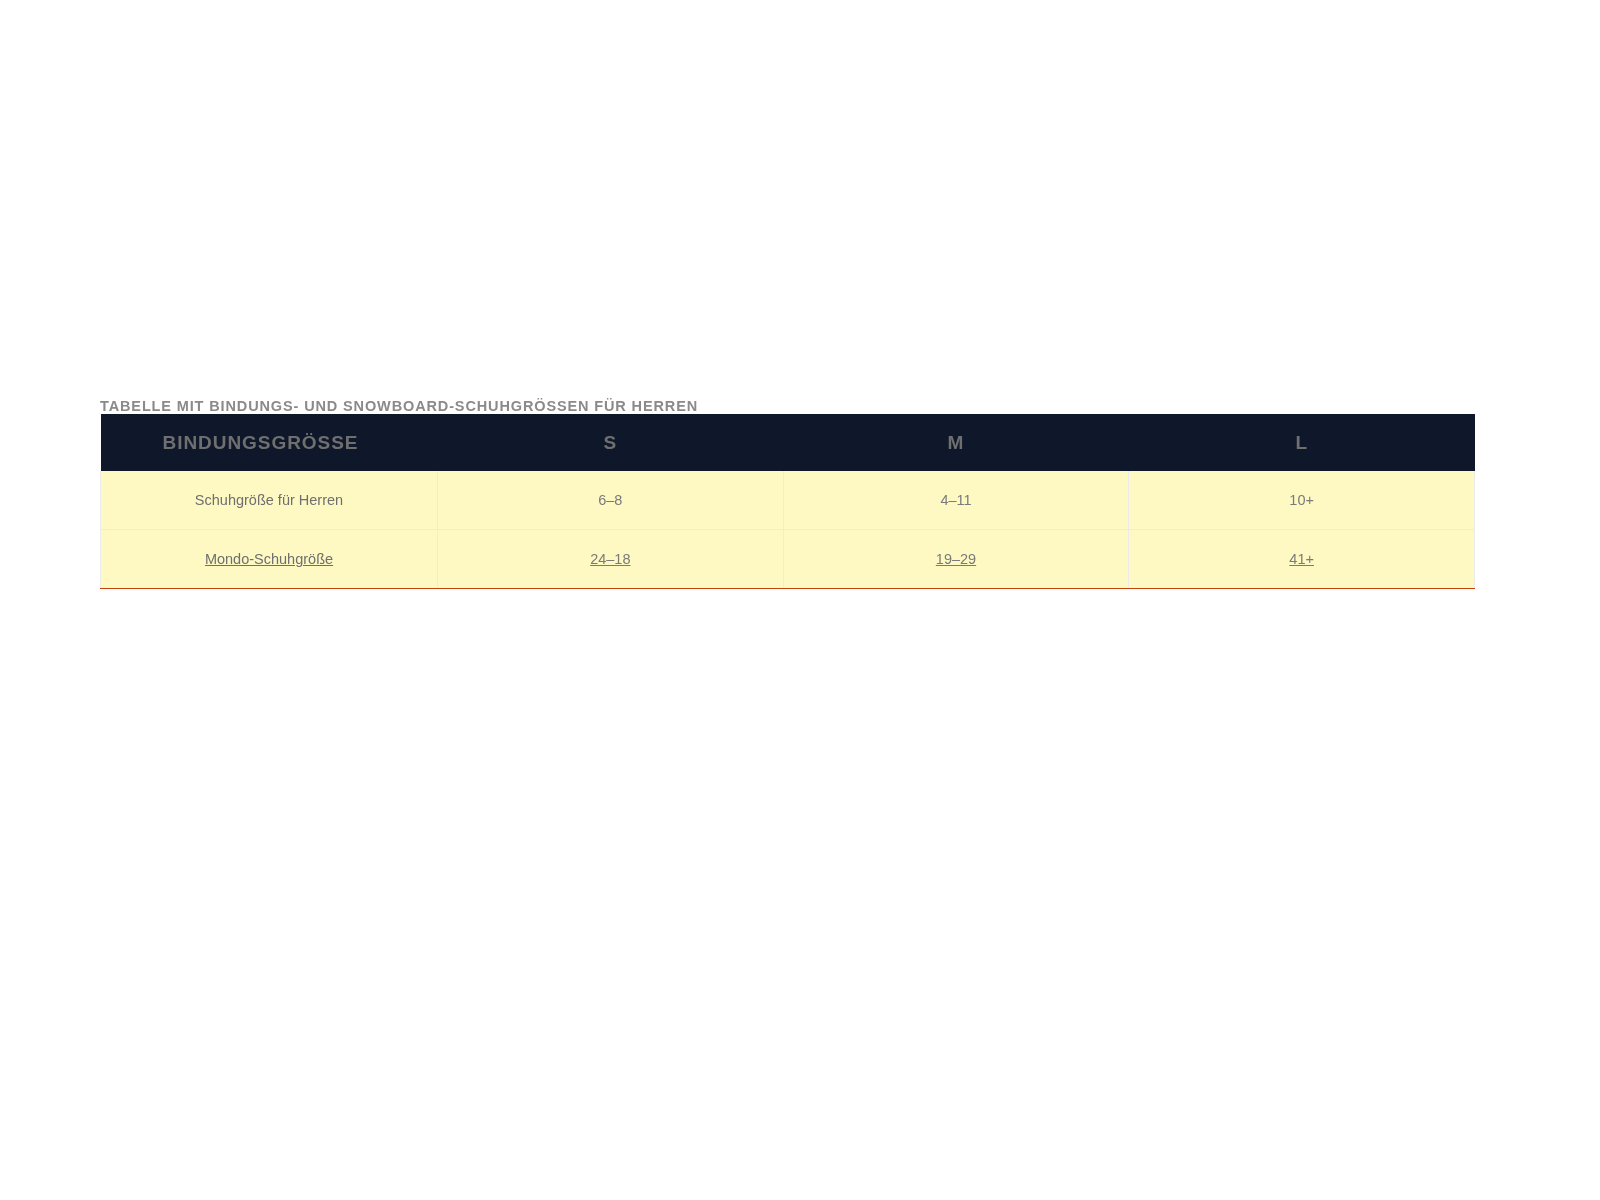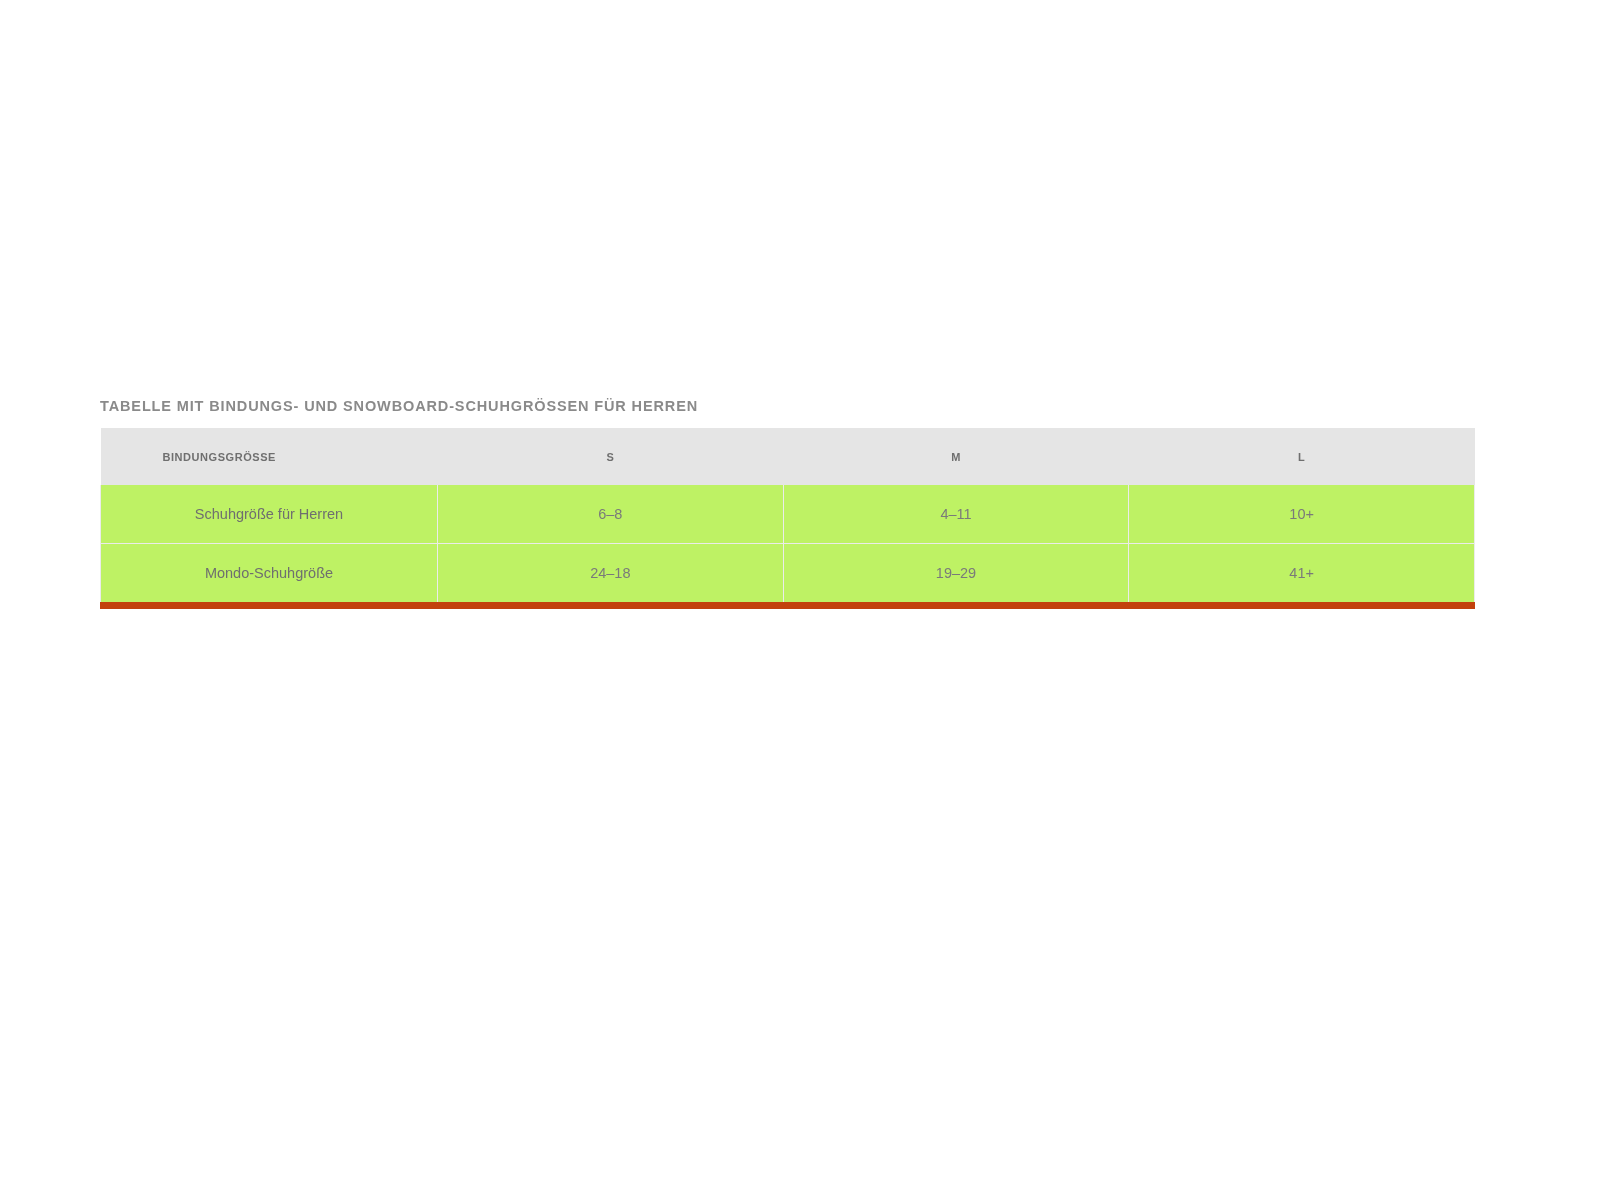--- a/index.html
+++ b/index.html
@@ -28,34 +28,34 @@
     top: 398px;
     width: 1400px;
   }
 
   .table-caption {
     font-size: 14.5px;
     font-weight: bold;
     letter-spacing: 0.06em;
     color: #8a8a8a;
     text-transform: uppercase;
-    margin-bottom: 14px;
+    margin-bottom: 0;
     white-space: nowrap;
   }
 
   table.size-table {
     border-collapse: collapse;
     width: 1375px;
     table-layout: fixed;
   }
 
   table.size-table thead th {
-    background: #e5e5e5;
+    background: #0f172a;
     height: 57px;
-    font-size: 11px;
+    font-size: 19px;
     font-weight: bold;
     letter-spacing: 0.05em;
     color: #6f6f6f;
     text-transform: uppercase;
     border: none;
     padding: 0;
     vertical-align: middle;
   }
 
   table.size-table thead th.col-label {
@@ -71,29 +71,30 @@
   table.size-table tbody td {
     height: 58px;
     font-size: 14.5px;
     font-weight: normal;
     color: #7a7a7a;
     border-bottom: 1px solid #ebebeb;
     border-right: 1px solid #ebebeb;
     padding: 0;
     vertical-align: middle;
     text-align: center;
-    background: #bef264;
+    background: #fef9c3;
   }
 
   table.size-table tbody tr td:first-child {
     border-left: 1px solid #ebebeb;
   }
 
   table.size-table tbody tr:last-child td {
-    border-bottom: 7px solid #c2410c;
+    border-bottom: 1px solid #c2410c;
+    text-decoration: underline;
   }
 
   table.size-table tbody td.row-head {
     text-align: center;
     color: #6f6f6f;
   }
 </style>
 </head>
 <body>
 

